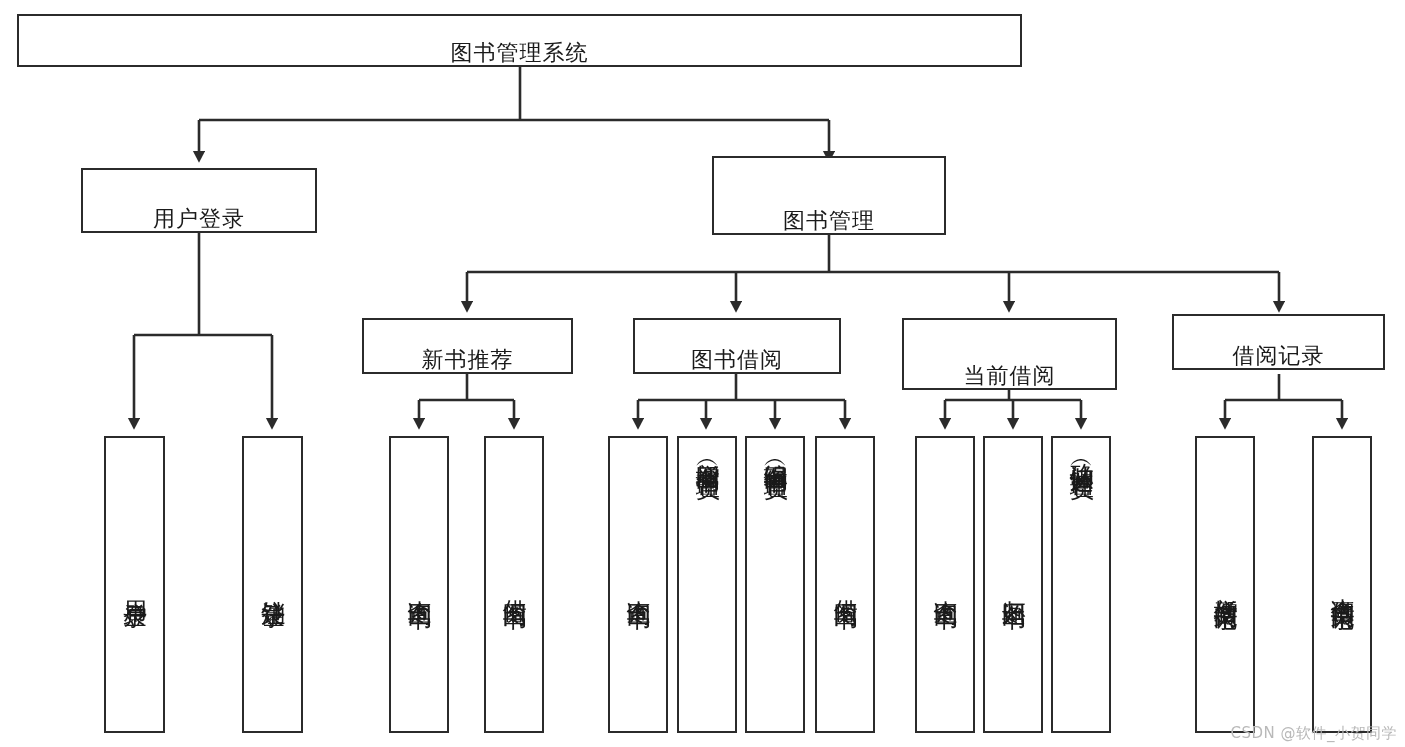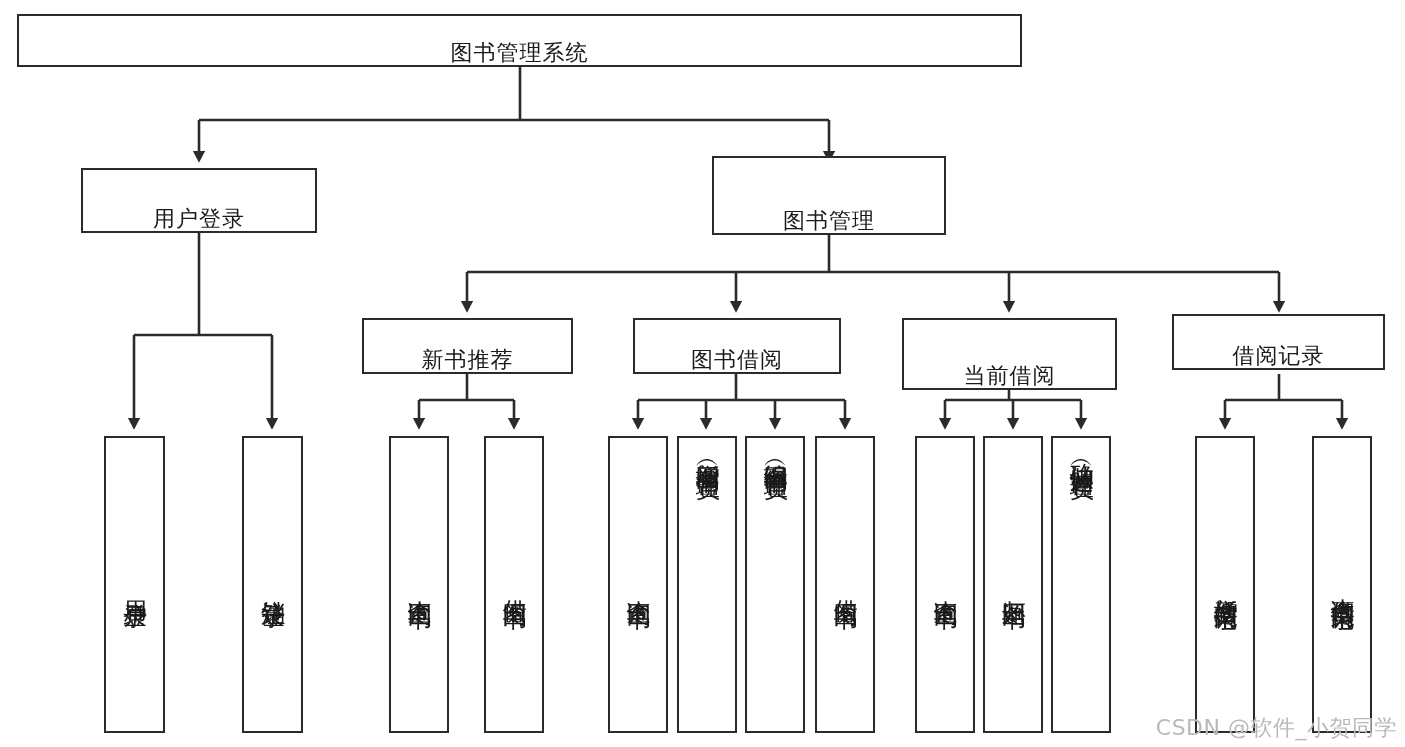--- a/index.html
+++ b/index.html
@@ -54,21 +54,21 @@
     white-space: nowrap;
   }
   .node.vert.mid {
     align-items: center;
     padding-top: 0;
   }
   #watermark {
     position: absolute;
     right: 8px;
     bottom: 4px;
-    font-size: 22px;
+    font-size: 15px;
     color: #b9b9b9;
     letter-spacing: 0.5px;
     white-space: nowrap;
     font-family: "DejaVu Sans", "Liberation Sans", sans-serif;
   }
 </style>
 </head>
 <body>
 
 <div id="stage">

